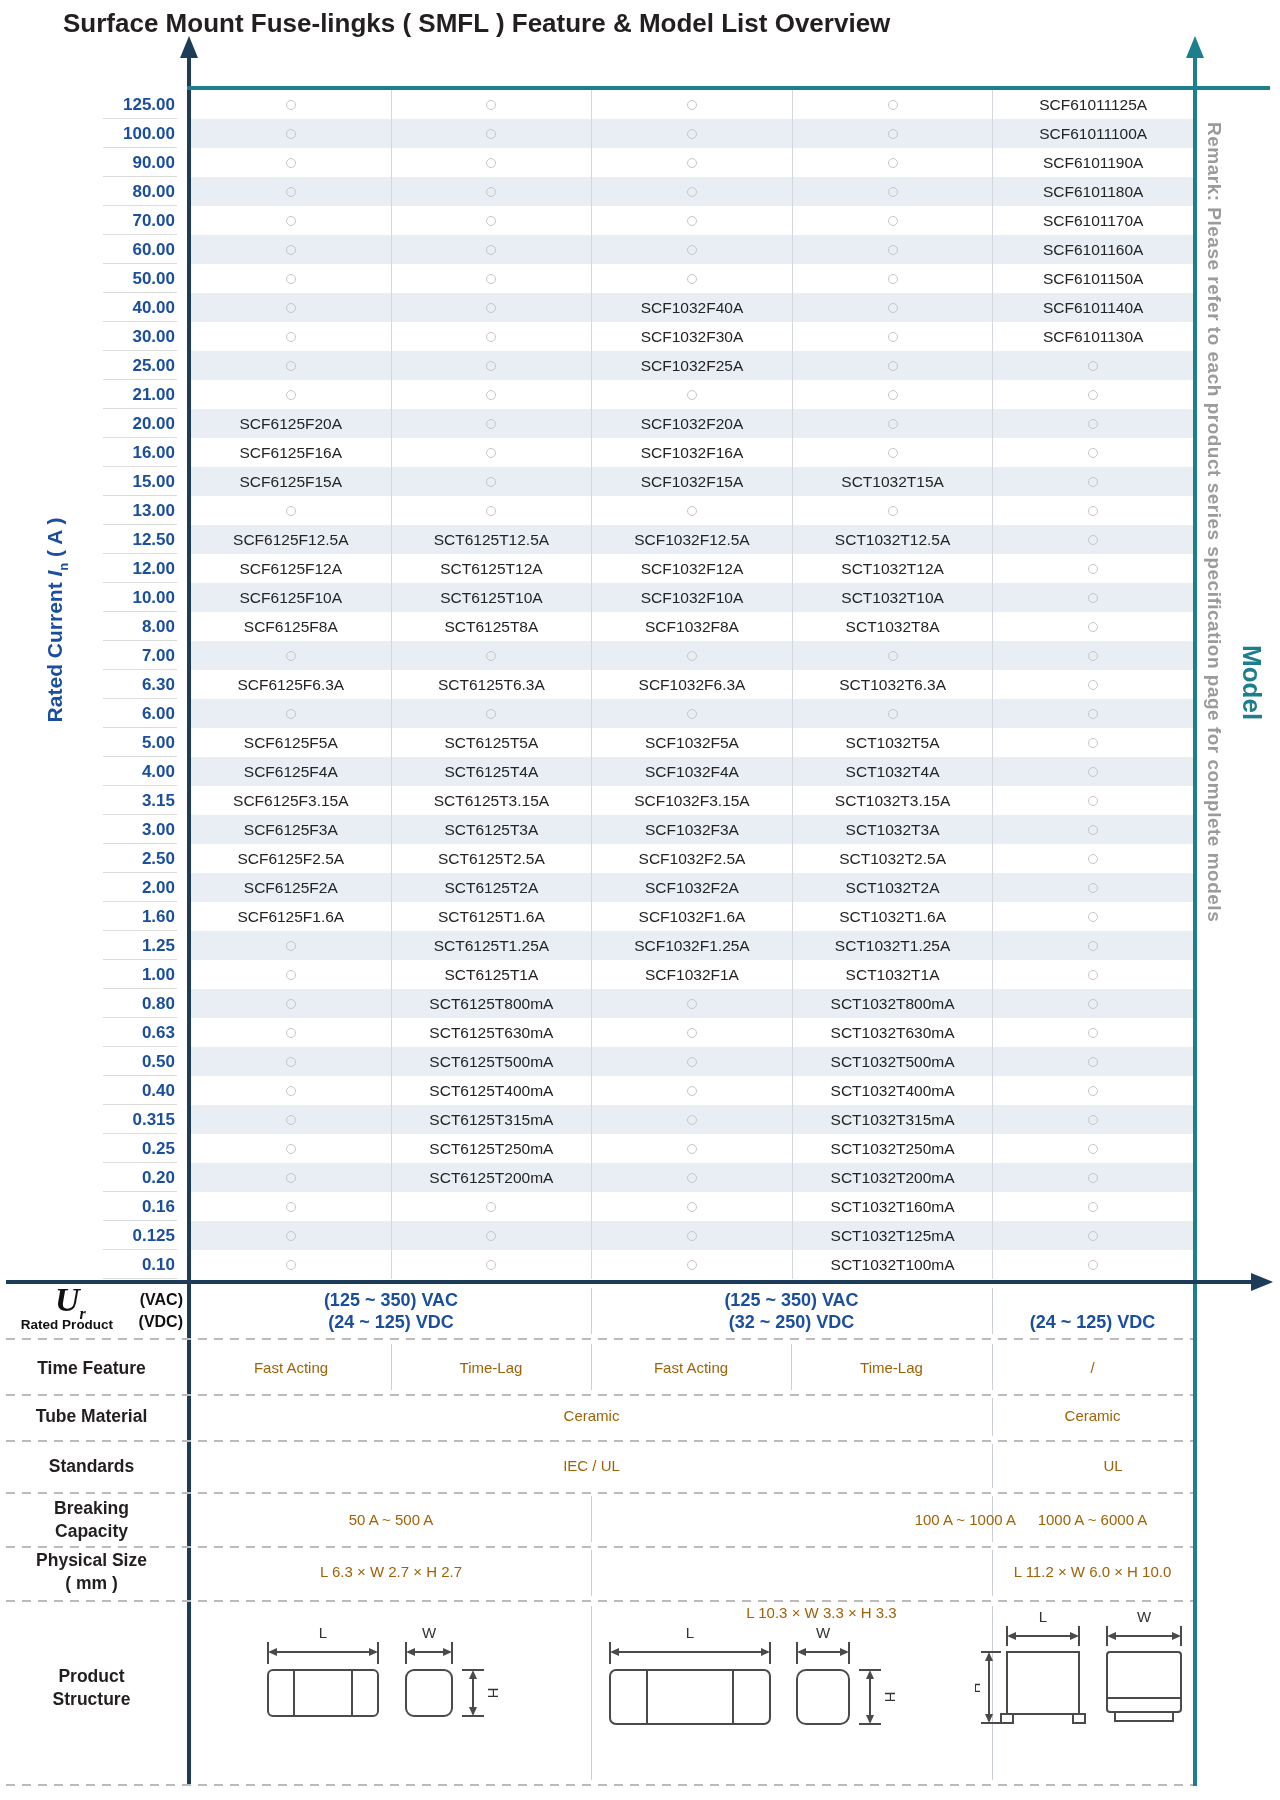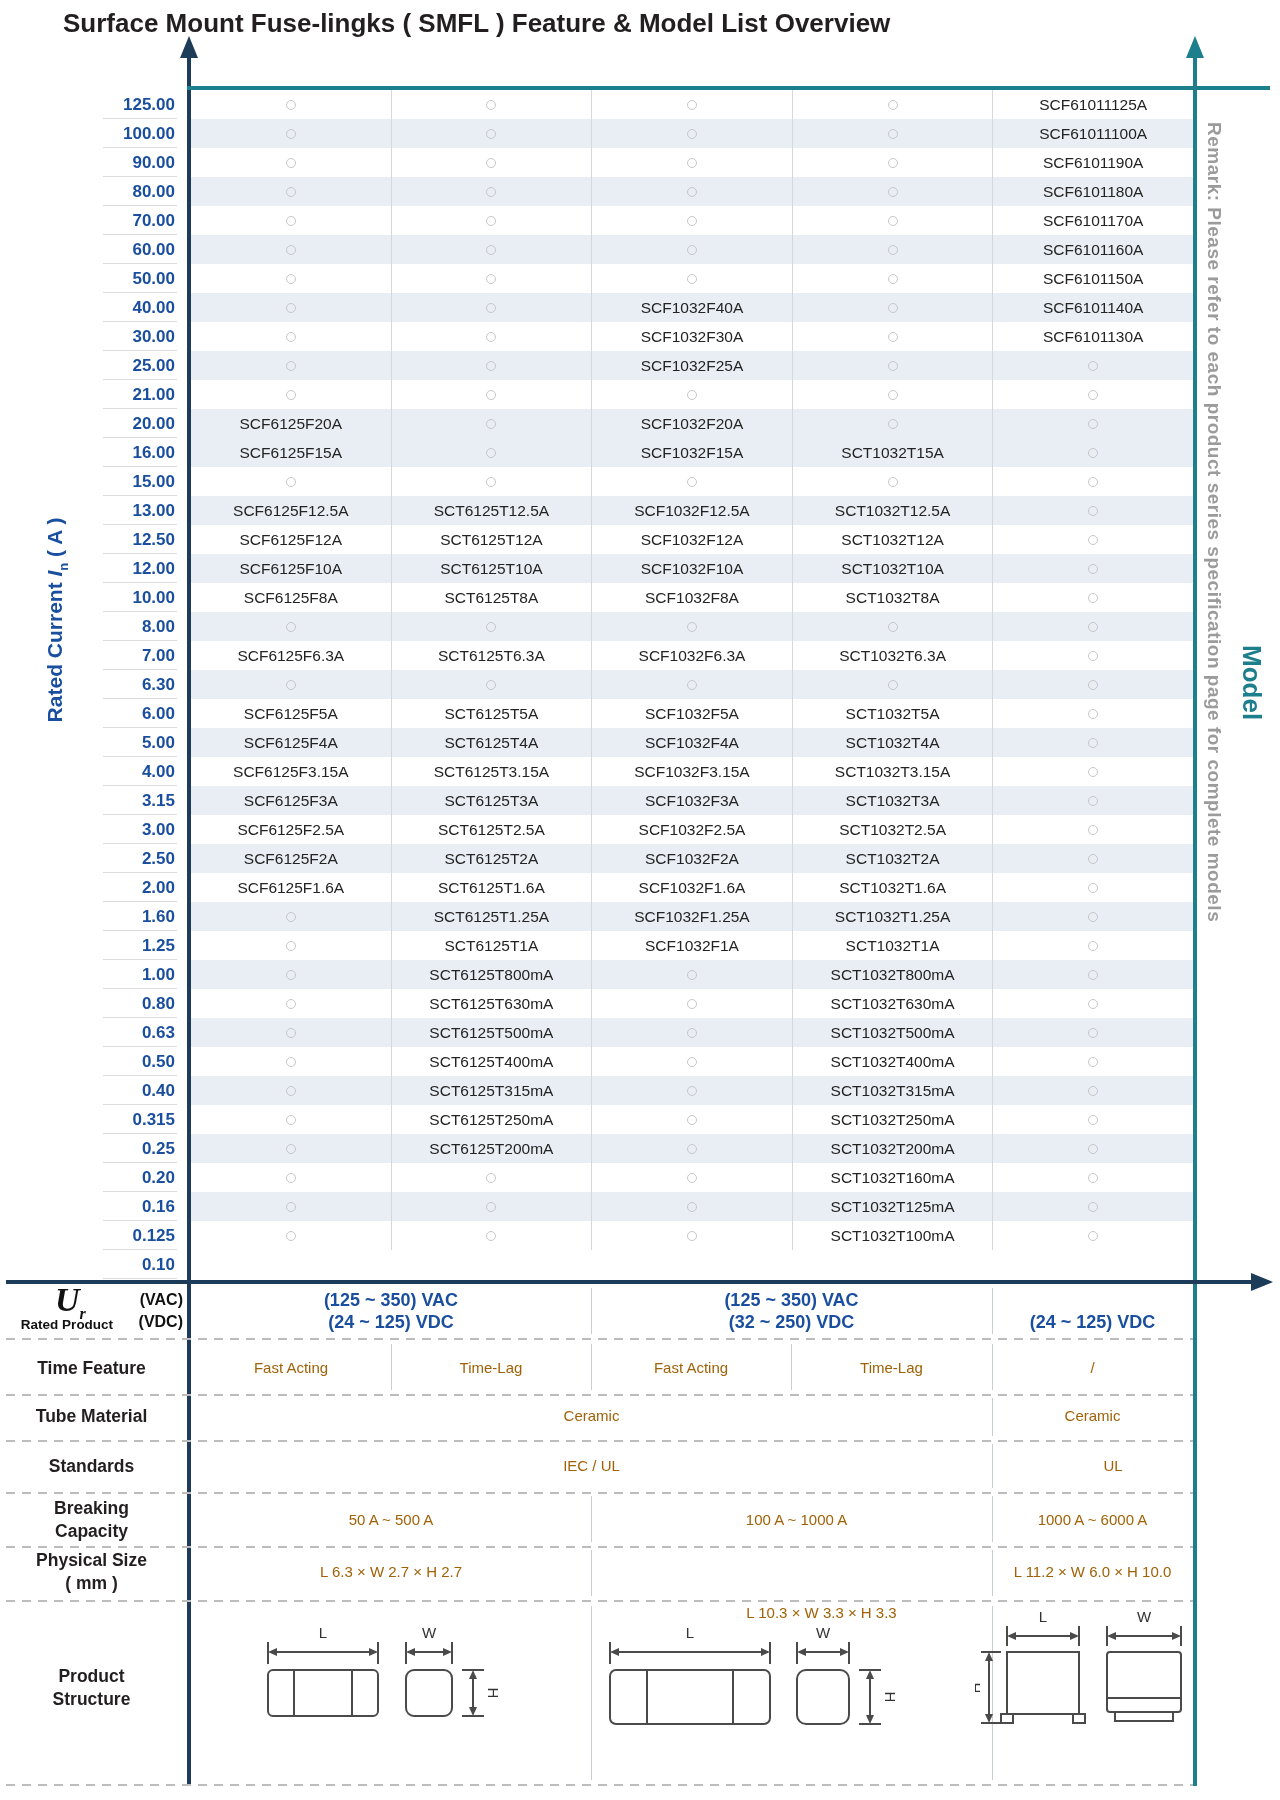--- a/index.html
+++ b/index.html
@@ -283,20 +283,33 @@
           <span class="circle"></span>
         </div>
         <div class="t-cell">SCF1032F20A</div>
         <div class="t-cell">
           <span class="circle"></span>
         </div>
         <div class="t-cell">
           <span class="circle"></span>
         </div>
       </div>
+      <div class="t-row">
+        <div class="t-cell">SCF6125F16A</div>
+        <div class="t-cell">
+          <span class="circle"></span>
+        </div>
+        <div class="t-cell">SCF1032F16A</div>
+        <div class="t-cell">
+          <span class="circle"></span>
+        </div>
+        <div class="t-cell">
+          <span class="circle"></span>
+        </div>
+      </div>
       <div class="t-row alt">
         <div class="t-cell">SCF6125F15A</div>
         <div class="t-cell">
           <span class="circle"></span>
         </div>
         <div class="t-cell">SCF1032F15A</div>
         <div class="t-cell">SCT1032T15A</div>
         <div class="t-cell">
           <span class="circle"></span>
         </div>
@@ -675,21 +688,21 @@
 
   <div class="abs feat-label" style="top:1455px;">Standards</div>
   <div class="abs feat-val" style="left:191px;top:1455px;width:801px;">IEC / UL</div>
   <div class="abs feat-val" style="left:992px;top:1455px;width:242px;">UL</div>
 
   <div class="abs feat-label" style="top:1497px;">
     <div>Breaking</div>
     <div>Capacity</div>
   </div>
   <div class="abs feat-val" style="left:191px;top:1509px;width:400px;">50 A ~ 500 A</div>
-  <div class="abs feat-val" style="left:596px;top:1509px;width:401px;">100 A ~ 1000 A</div>
+  <div class="abs feat-val" style="left:615px;top:1509px;width:401px;text-align:right;">100 A ~ 1000 A</div>
   <div class="abs feat-val" style="left:992px;top:1509px;width:201px;">1000 A ~ 6000 A</div>
 
   <div class="abs feat-label" style="top:1549px;">
     <div>Physical Size</div>
     <div>( mm )</div>
   </div>
   <div class="abs feat-val" style="left:191px;top:1561px;width:400px;">L 6.3 × W 2.7 × H 2.7</div>
   <div class="abs feat-val" style="left:591px;top:1602px;width:401px;padding-left:30px;">L 10.3 × W 3.3 × H 3.3</div>
   <div class="abs feat-val" style="left:992px;top:1561px;width:201px;">L 11.2 × W 6.0 × H 10.0</div>
 

